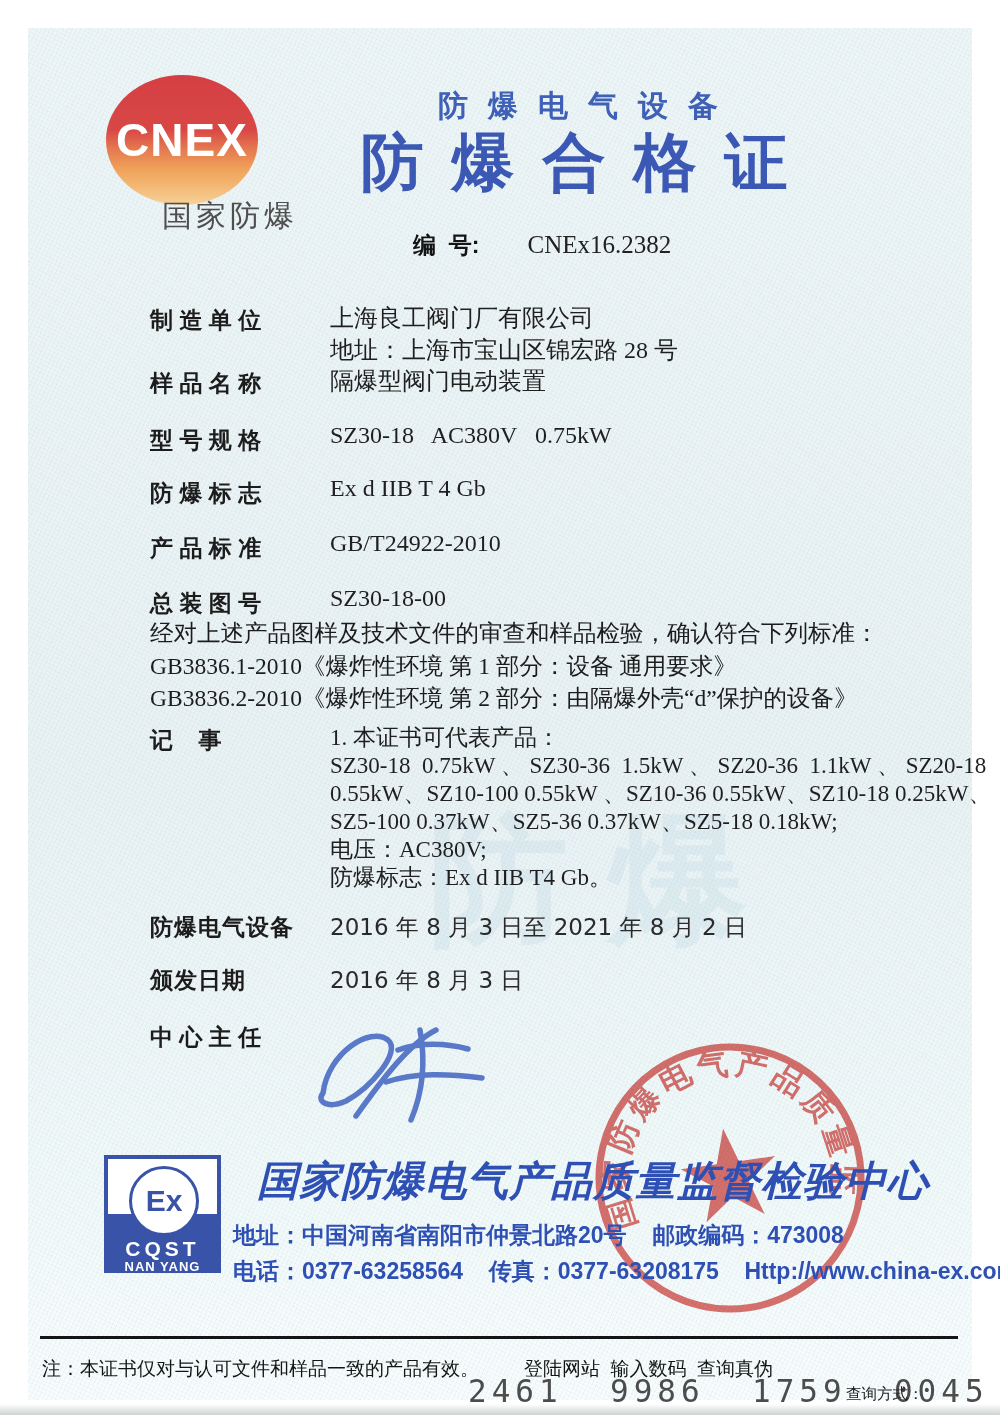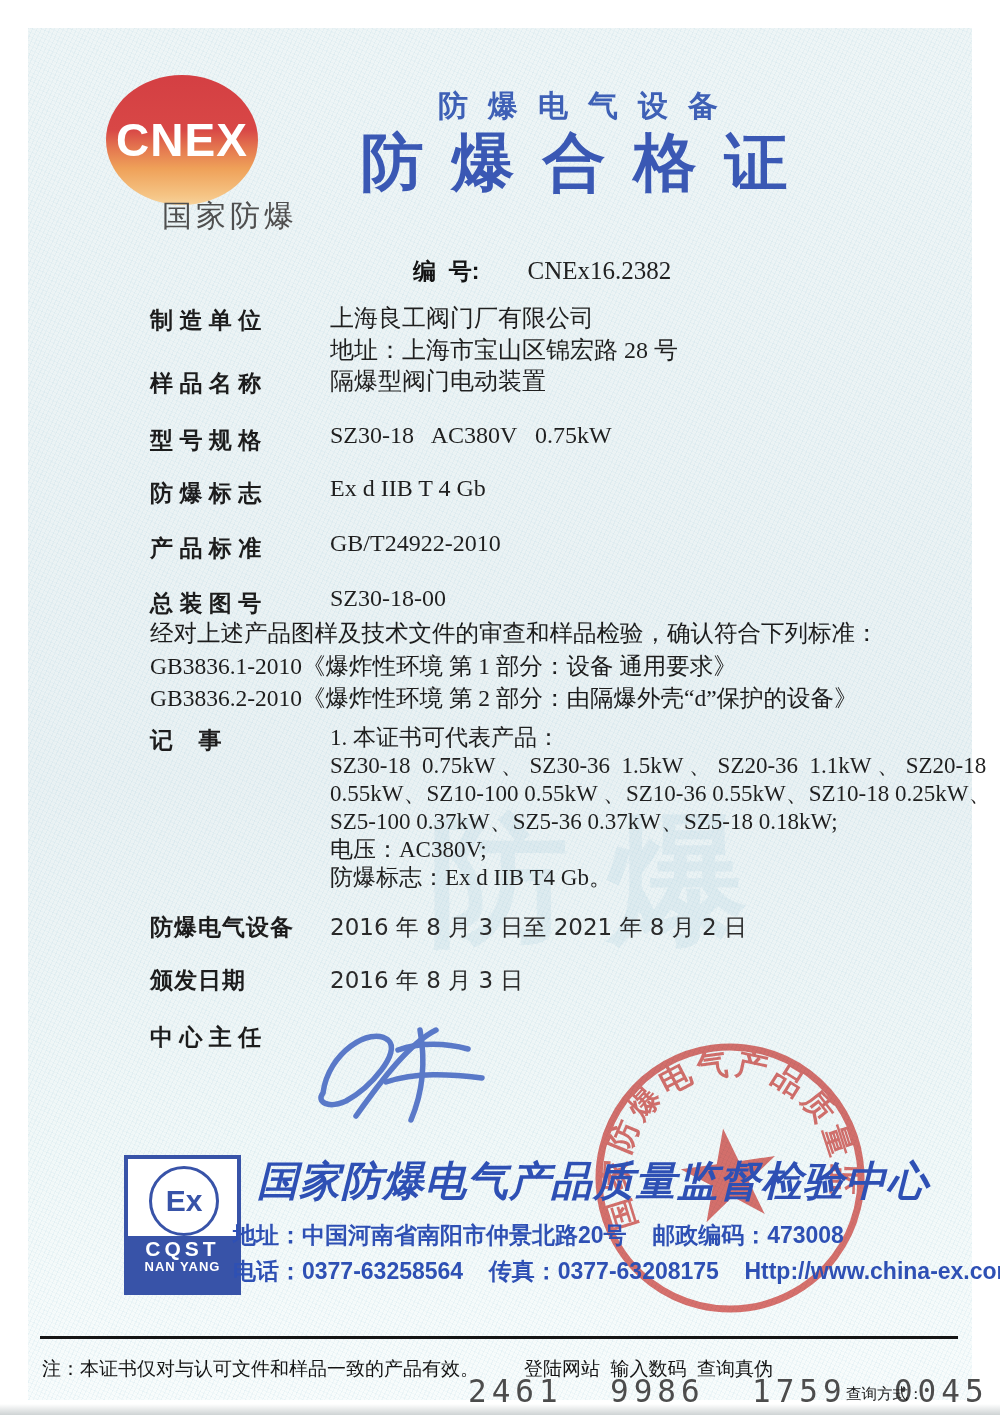--- a/index.html
+++ b/index.html
@@ -22,40 +22,40 @@
   
   .cnex-oval{
     left:78px;top:47px;width:152px;height:130px;border-radius:50%;
     background:linear-gradient(180deg,#d43f43 0%,#d84746 42%,#e4764f 56%,#efa159 72%,#f5c383 92%,#f7d29a 100%);
     display:flex;align-items:center;justify-content:center;
   }
   .cnex-oval span{color:#ffffff;font-weight:bold;font-size:46px;letter-spacing:1px;}
   .cnex-caption{left:40px;top:168px;width:230px;text-align:right;font-size:30px;color:#4f4f4f;letter-spacing:4px;}
   .doc-subtitle{left:320px;top:58px;width:480px;text-align:center;font-size:30px;font-weight:bold;color:#3e60b6;letter-spacing:20px;}
   .doc-title{left:290px;top:98px;width:540px;text-align:center;font-size:63px;font-weight:bold;color:#3a58b4;letter-spacing:28px;line-height:1.15;}
-  .certno-row{left:385px;top:228px;display:flex;align-items:baseline;}
+  .certno-row{left:385px;top:202px;display:flex;align-items:baseline;}
   .certno-label{font-size:23px;font-weight:bold;color:#141414;}
   .certno-value{margin-left:48px;font-size:25px;color:#222;}
 
   
   .flabel{left:122px;width:190px;font-size:23px;font-weight:bold;color:#1c1c1c;}
   .fvalue{left:302px;font-size:24px;color:#1f1f1f;}
   .para{left:122px;font-size:23.5px;color:#1c1c1c;}
   .rline{left:302px;font-size:23px;color:#1f1f1f;}
   .dateval{left:302px;font-size:23px;color:#2a2a2a;font-family:"DejaVu Sans",sans-serif;}
 
   .watermark{left:400px;top:760px;font-size:140px;color:rgba(140,190,215,0.14);letter-spacing:40px;font-weight:bold;}
 
   
   .sig{left:270px;top:990px;}
   .stamp{left:552px;top:1000px;mix-blend-mode:multiply;opacity:0.82;transform:rotate(-8deg);}
   .stamp text{fill:#d9534e;font-size:31px;font-weight:bold;letter-spacing:5px;font-family:"Liberation Serif",serif;}
 
   
-  .ex-logo{left:96px;top:1127px;width:117px;height:140px;border:4px solid #3853a8;background:#ffffff;box-sizing:border-box;}
+  .ex-logo{left:76px;top:1127px;width:117px;height:118px;border:4px solid #3853a8;background:#ffffff;box-sizing:border-box;}
   .ex-logo .blue-half{position:absolute;left:0;right:0;bottom:0;height:55px;background:#3853a8;}
   .ex-logo .circle{position:absolute;left:21px;top:7px;width:64px;height:64px;border:3px solid #3853a8;border-radius:50%;background:#fff;display:flex;align-items:center;justify-content:center;}
   .ex-logo .circle span{color:#3853a8;font-size:30px;font-weight:bold;}
   .ex-logo .cqst{position:absolute;left:0;right:0;top:78px;text-align:center;color:#ffffff;font-size:21px;font-weight:bold;letter-spacing:4px;}
   .ex-logo .ny{position:absolute;left:0;right:0;top:100px;text-align:center;color:#ffffff;font-size:13px;font-weight:bold;letter-spacing:1px;}
   .org-name{left:205px;top:1126px;width:720px;text-align:center;font-size:41px;font-weight:bold;font-style:italic;color:#2e50b4;font-family:"Liberation Serif",serif;letter-spacing:1px;}
   .addr-line,.tel-line{left:205px;width:730px;font-size:23px;font-weight:bold;color:#2e50b4;}
   .addr-line{top:1192px;}
   .tel-line{top:1228px;}
 

